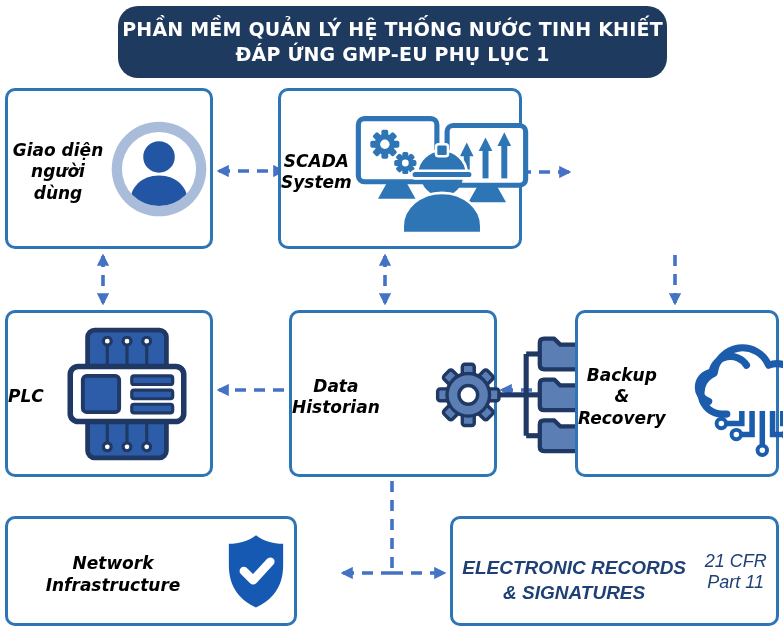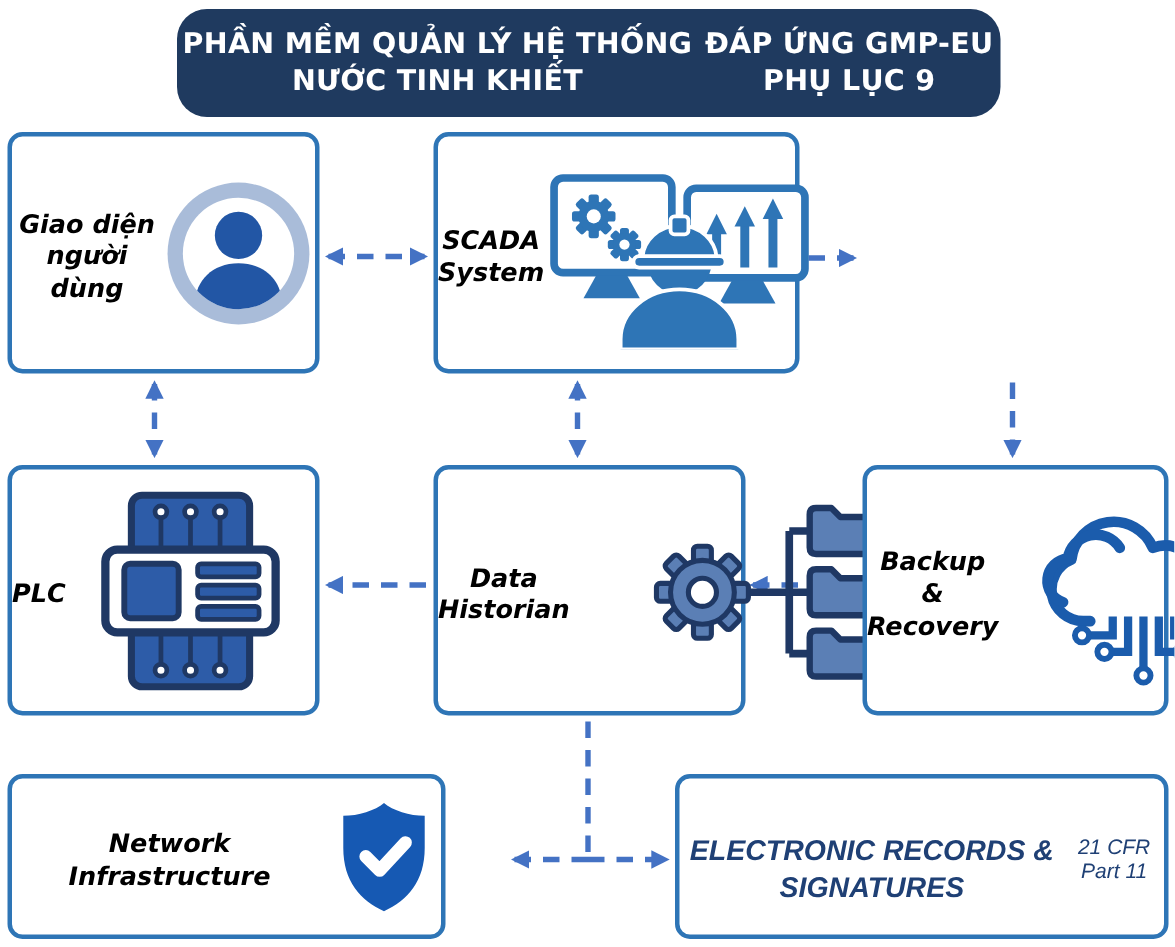--- a/index.html
+++ b/index.html
@@ -4,47 +4,47 @@
 <style>
   html,body{margin:0;padding:0;background:#ffffff;}
   .canvas{
     position:relative;width:783px;height:631px;background:#ffffff;overflow:hidden;
     font-family:"Liberation Sans","DejaVu Sans",sans-serif;
   }
   .connectors{position:absolute;left:0;top:0;width:783px;height:631px;pointer-events:none;}
   .banner{
     position:absolute;left:118px;top:6px;width:549px;height:72px;
     background:#1F3A5F;border-radius:20px;color:#fff;font-weight:bold;
-    display:flex;justify-content:center;align-items:center;
+    display:flex;flex-direction:column;justify-content:center;align-items:center;
     text-align:center;font-size:19px;line-height:25px;letter-spacing:.2px;
     font-family:"DejaVu Sans","Liberation Sans",sans-serif;
   }
   .node{
     position:absolute;background:#fff;border:3px solid #2E75B6;border-radius:10px;
     box-sizing:border-box;display:flex;flex-direction:row;align-items:center;font-style:italic;
   }
   .node-title{
     font-weight:bold;color:#000;font-size:17px;text-align:center;line-height:1.25;
     white-space:pre-line;margin-top:7px;
     font-family:"DejaVu Sans","Liberation Sans",sans-serif;
   }
   .icon-wrap{flex:1;display:flex;align-items:center;justify-content:center;width:100%;min-height:0;}
   .n-ui{left:5px;top:88px;width:208px;height:161px;}
-  .n-scada{left:289px;top:88px;width:244px;height:161px;}
+  .n-scada{left:278px;top:88px;width:244px;height:161px;}
   .n-rep{left:575px;top:88px;width:204px;height:161px;}
   .n-plc{left:5px;top:310px;width:208px;height:167px;align-items:center;}
   .n-dh{left:289px;top:310px;width:208px;height:167px;gap:44px;}
   .n-br{left:575px;top:310px;width:204px;height:167px;}
   .n-ni{left:5px;top:516px;width:292px;height:110px;}
   .n-er{left:450px;top:516px;width:329px;height:110px;justify-content:center;}
   .er-title{
     font-weight:bold;color:#1F4075;font-size:19px;line-height:1.3;text-align:center;
     max-width:285px;font-family:"Liberation Sans","DejaVu Sans",sans-serif;margin-top:20px;
   }
-  .er-sub{color:#1F4075;font-size:14px;margin-top:2px;text-align:center;}
+  .er-sub{color:#1F4075;font-size:18px;margin-top:2px;text-align:center;}
 </style>
 </head>
 <body>
 
 <div class="canvas">
 
   <svg class="connectors" viewBox="0 0 783 631">
     <defs>
       <marker id="ah" viewBox="0 0 10 10" refX="8" refY="5" markerWidth="3.4" markerHeight="3.4" orient="auto-start-reverse">
         <path d="M0,0 L10,5 L0,10 z" fill="#4472C4"></path>
@@ -59,21 +59,21 @@
       <line x1="284" y1="390" x2="219" y2="390" marker-end="url(#ah)"></line>
       <line x1="570" y1="390" x2="502" y2="390" marker-end="url(#ah)"></line>
       <line x1="392" y1="481" x2="392" y2="570"></line>
       <line x1="392" y1="573" x2="343" y2="573" marker-end="url(#ah)"></line>
       <line x1="392" y1="573" x2="444" y2="573" marker-end="url(#ah)"></line>
     </g>
   </svg>
 
   <div class="banner">
     <div>PHẦN MỀM QUẢN LÝ HỆ THỐNG NƯỚC TINH KHIẾT</div>
-    <div>ĐÁP ỨNG GMP-EU PHỤ LỤC 9</div>
+    <div>ĐÁP ỨNG GMP-EU PHỤ LỤC 1</div>
   </div>
 
   <div class="node n-ui">
     <div class="node-title">Giao diện
 người dùng</div>
     <div class="icon-wrap">
       <svg width="102" height="102" viewBox="0 0 110 110">
         <circle cx="55" cy="55" r="51" fill="#A9BCD9"></circle>
         <circle cx="55" cy="55" r="40" fill="#FFFFFF"></circle>
         <clipPath id="uclip">

